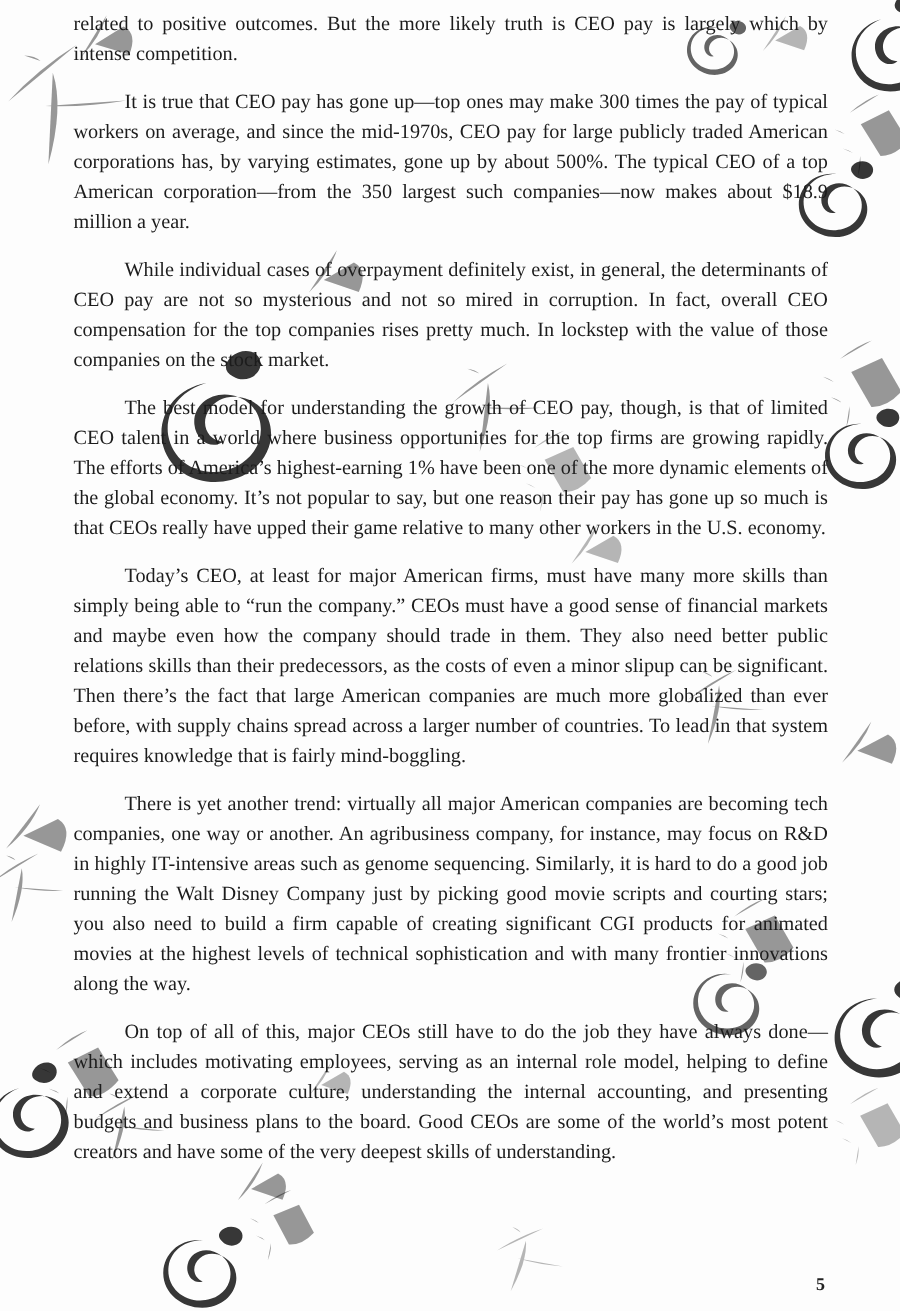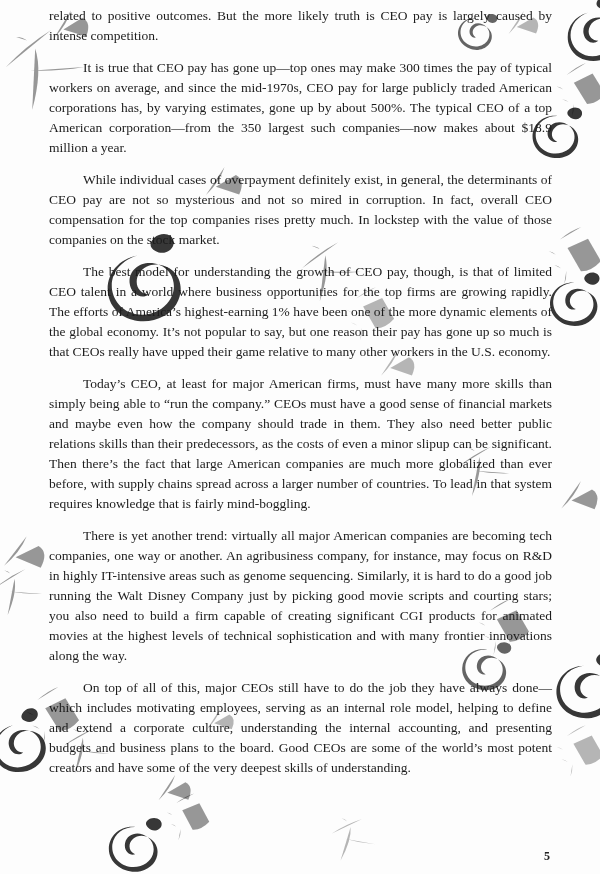--- a/index.html
+++ b/index.html
@@ -167,21 +167,21 @@
       </svg>
     <svg class="wm wm-blue logo" style="left:-14px;top:708px;width:68px;height:68px;transform:rotate(-10deg)">
         <use href="#wm-logo"></use>
       </svg>
     <svg class="wm wm-blue logo" style="left:104px;top:812px;width:64px;height:64px;transform:rotate(12deg)">
         <use href="#wm-logo"></use>
       </svg>
   </div>
 
   <main class="content">
-    <p class="para">related to positive outcomes. But the more likely truth is CEO pay is largely caused by intense competition.</p>
+    <p class="para">related to positive outcomes. But the more likely truth is CEO pay is largely which by intense competition.</p>
     <p class="para indent">It is true that CEO pay has gone up—top ones may make 300 times the pay of typical workers on average, and since the mid-1970s, CEO pay for large publicly traded American corporations has, by varying estimates, gone up by about 500%. The typical CEO of a top American corporation—from the 350 largest such companies—now makes about $18.9 million a year.</p>
     <p class="para indent">While individual cases of overpayment definitely exist, in general, the determinants of CEO pay are not so mysterious and not so mired in corruption. In fact, overall CEO compensation for the top companies rises pretty much. In lockstep with the value of those companies on the stock market.</p>
     <p class="para indent">The best model for understanding the growth of CEO pay, though, is that of limited CEO talent in a world where business opportunities for the top firms are growing rapidly. The efforts of America’s highest-earning 1% have been one of the more dynamic elements of the global economy. It’s not popular to say, but one reason their pay has gone up so much is that CEOs really have upped their game relative to many other workers in the U.S. economy.</p>
     <p class="para indent">Today’s CEO, at least for major American firms, must have many more skills than simply being able to “run the company.” CEOs must have a good sense of financial markets and maybe even how the company should trade in them. They also need better public relations skills than their predecessors, as the costs of even a minor slipup can be significant. Then there’s the fact that large American companies are much more globalized than ever before, with supply chains spread across a larger number of countries. To lead in that system requires knowledge that is fairly mind-boggling.</p>
     <p class="para indent">There is yet another trend: virtually all major American companies are becoming tech companies, one way or another. An agribusiness company, for instance, may focus on R&amp;D in highly IT-intensive areas such as genome sequencing. Similarly, it is hard to do a good job running the Walt Disney Company just by picking good movie scripts and courting stars; you also need to build a firm capable of creating significant CGI products for animated movies at the highest levels of technical sophistication and with many frontier innovations along the way.</p>
     <p class="para indent">On top of all of this, major CEOs still have to do the job they have always done—which includes motivating employees, serving as an internal role model, helping to define and extend a corporate culture, understanding the internal accounting, and presenting budgets and business plans to the board. Good CEOs are some of the world’s most potent creators and have some of the very deepest skills of understanding.</p>
   </main>
 
   <div class="page-number">5</div>
 

